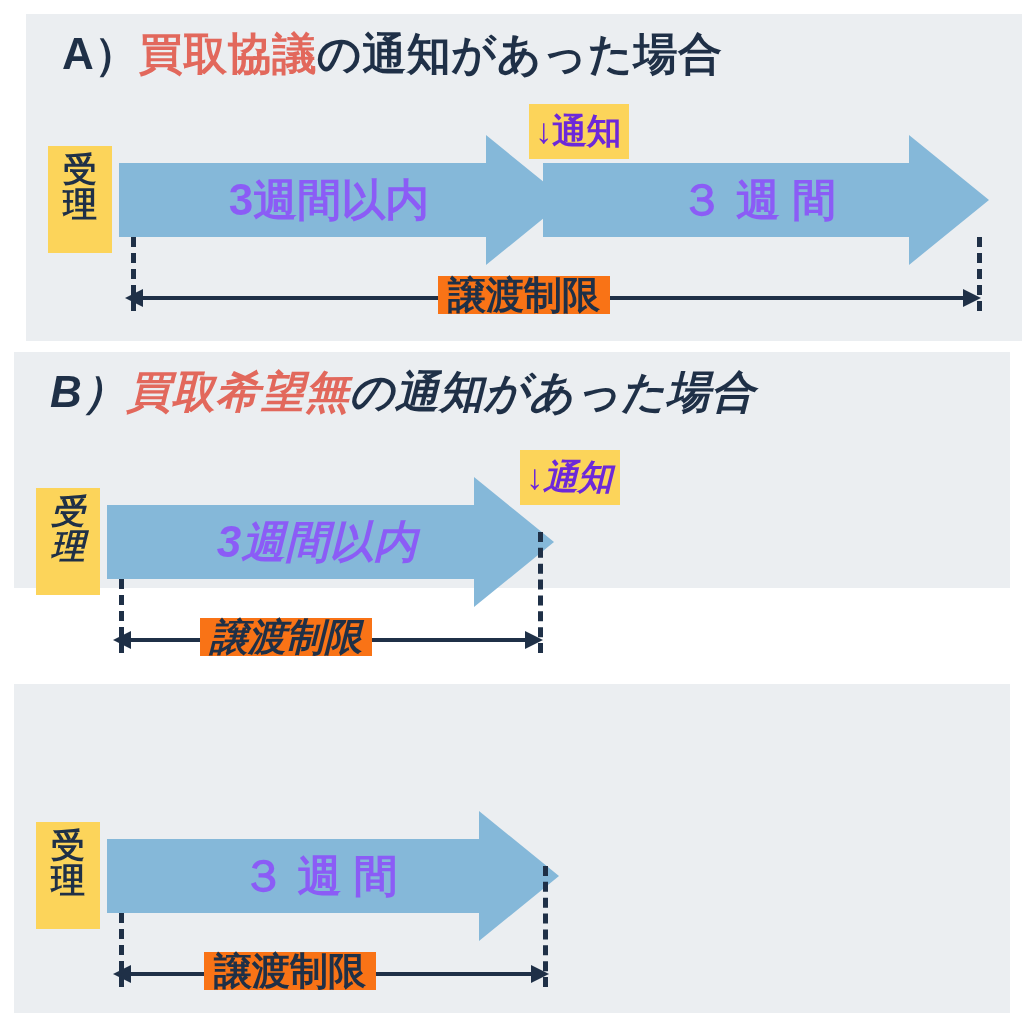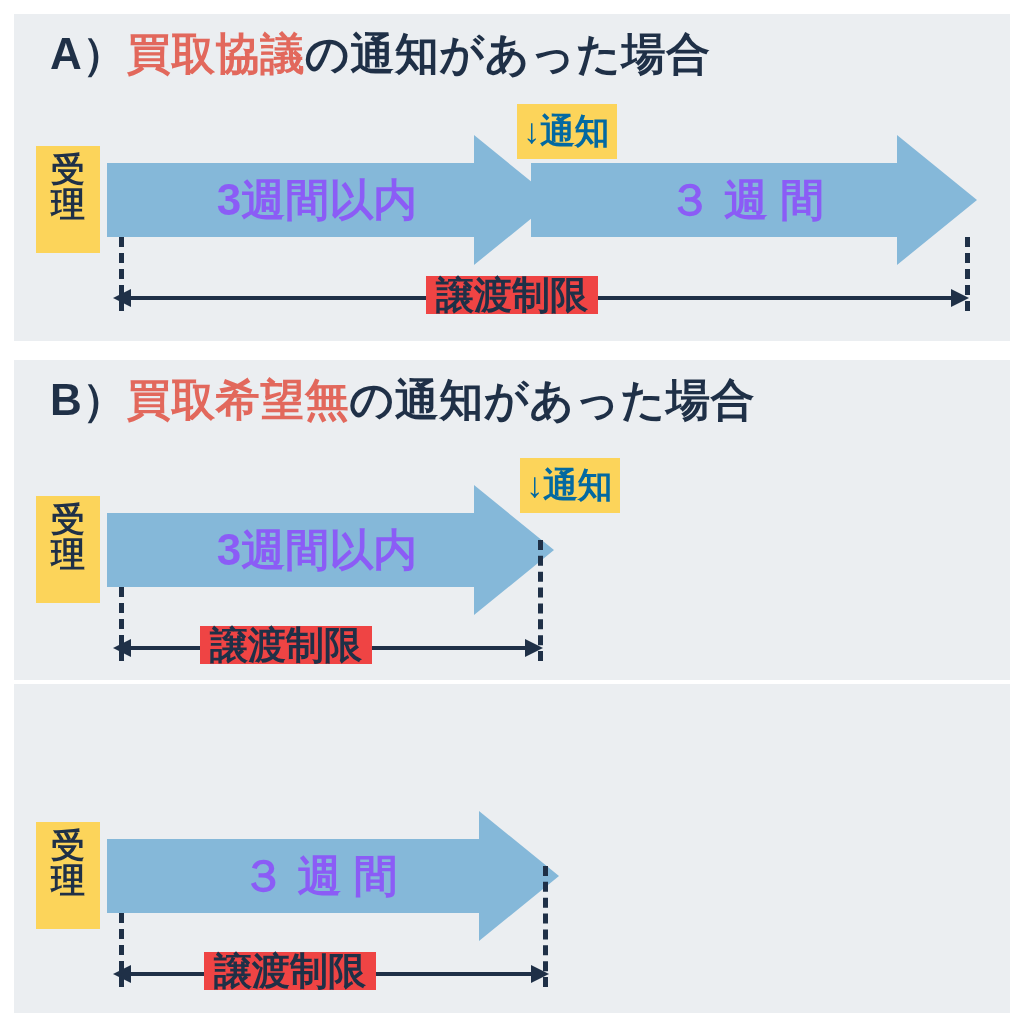--- a/index.html
+++ b/index.html
@@ -22,22 +22,22 @@
     width: 1024px;
     height: 1024px;
   }
 
   .panel {
     position: absolute;
     left: 14px;
     width: 996px;
     background: #EBEEF1;
   }
-  #panel-a { top: 14px;  height: 327px; }
-  #panel-b { top: 360px; height: 320px; }
+  #panel-a { top: 14px;  height: 327px; margin-left: 12px; }
+  #panel-b { top: 352px; height: 236px; font-style: italic; }
   #panel-c { top: 684px; height: 329px; }
 
   .panel-title {
     position: absolute;
     left: 36px;
     top: 18px;
     font-size: 44px;
     font-weight: 700;
     color: #1F3047;
     letter-spacing: 0.5px;
@@ -73,21 +73,21 @@
     font-weight: 700;
     white-space: nowrap;
     line-height: 1;
     text-align: center;
   }
 
   
   .notice-badge {
     position: absolute;
     background: #FCD45A;
-    color: #0369a1;
+    color: #6d28d9;
     font-size: 35px;
     font-weight: 700;
     line-height: 1;
     padding: 9px 8px 10px 6px;
     box-sizing: border-box;
     white-space: nowrap;
     letter-spacing: -0.5px;
   }
 
   
@@ -101,21 +101,21 @@
   .dim-svg { position: absolute; overflow: visible; }
   .dim-svg line { stroke: #1F3047; stroke-width: 4; }
   .dim-svg polygon { fill: #1F3047; }
   .dim-label {
     position: absolute;
     color: #1F3047;
     font-size: 38px;
     font-weight: 700;
     line-height: 1;
     white-space: nowrap;
-    background: #ef4444;
+    background: #f97316;
     padding: 0 10px;
   }
 </style>
 </head>
 <body>
 
 <div class="stage">
 
   <section class="panel" id="panel-a">
 

